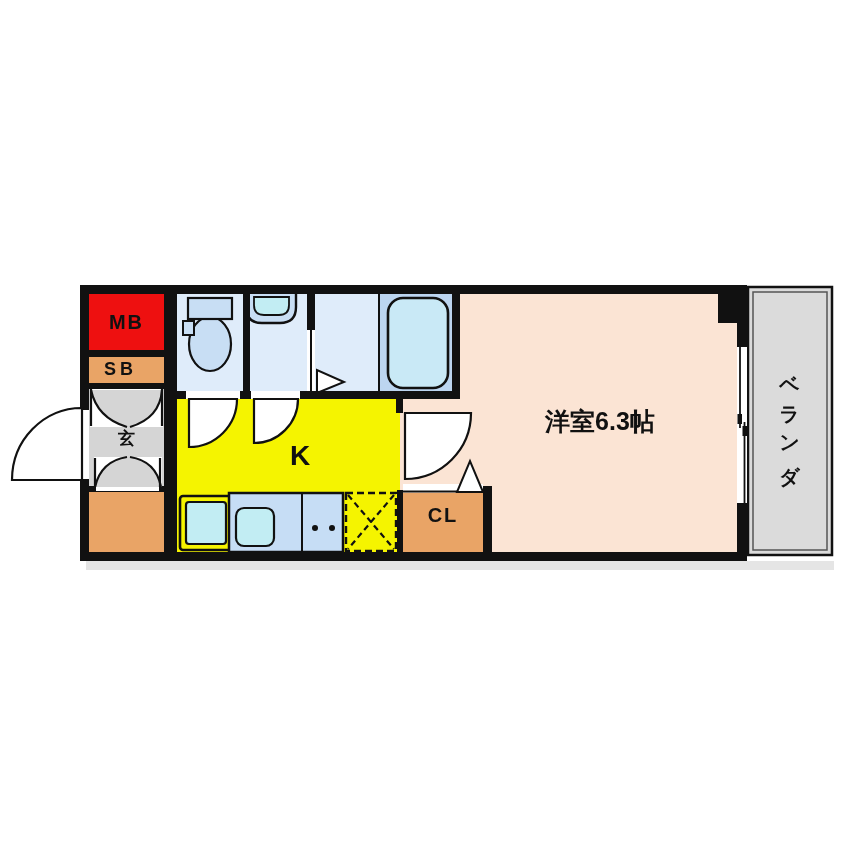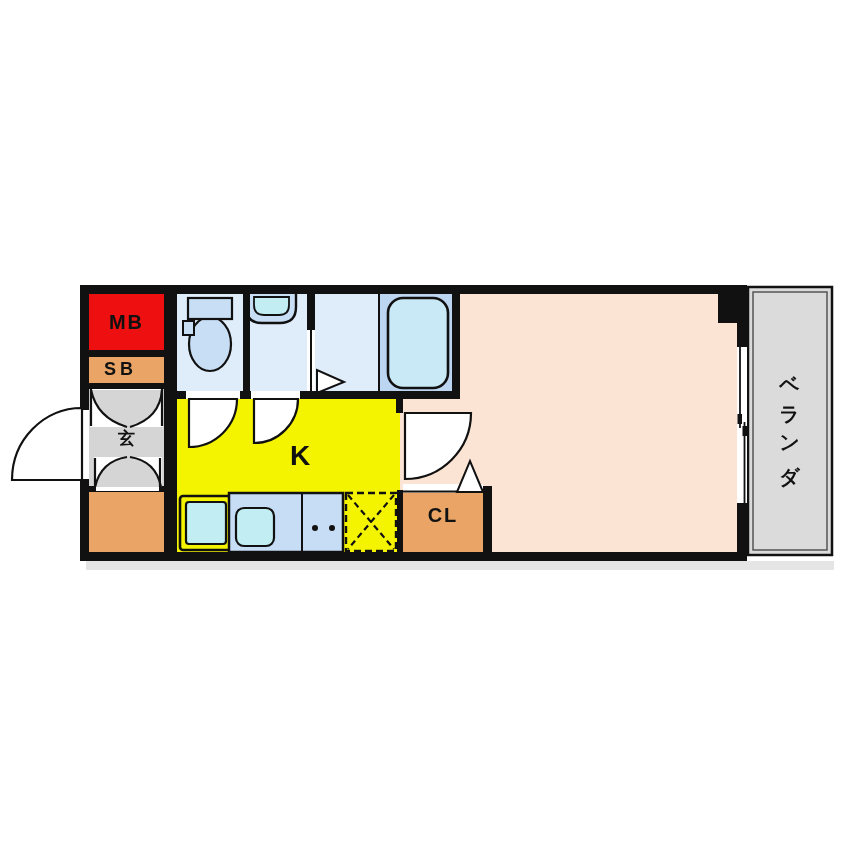--- a/index.html
+++ b/index.html
@@ -145,14 +145,15 @@
       <rect x="737.5" y="414" width="4.5" height="10" fill="#111"></rect>
       <rect x="742.5" y="426" width="4.5" height="10" fill="#111"></rect>
     </g>
   </svg>
 
   <div class="lbl lbl-mb">MB</div>
   <div class="lbl lbl-sb">SB</div>
   <div class="lbl lbl-genkan">玄</div>
   <div class="lbl lbl-k">K</div>
   <div class="lbl lbl-cl">CL</div>
+  <div class="lbl lbl-room">洋室6.3帖</div>
   <div class="lbl lbl-veranda">ベランダ</div>
 </div>
 
 </body></html>

